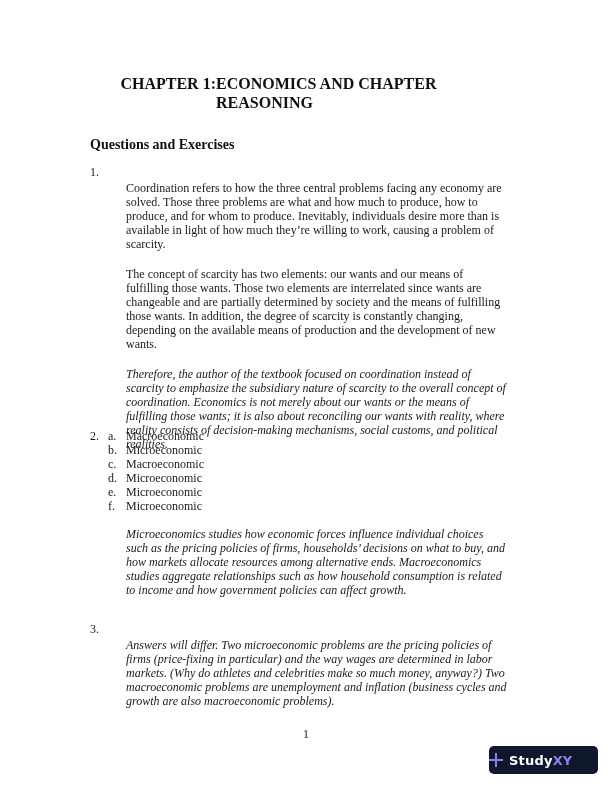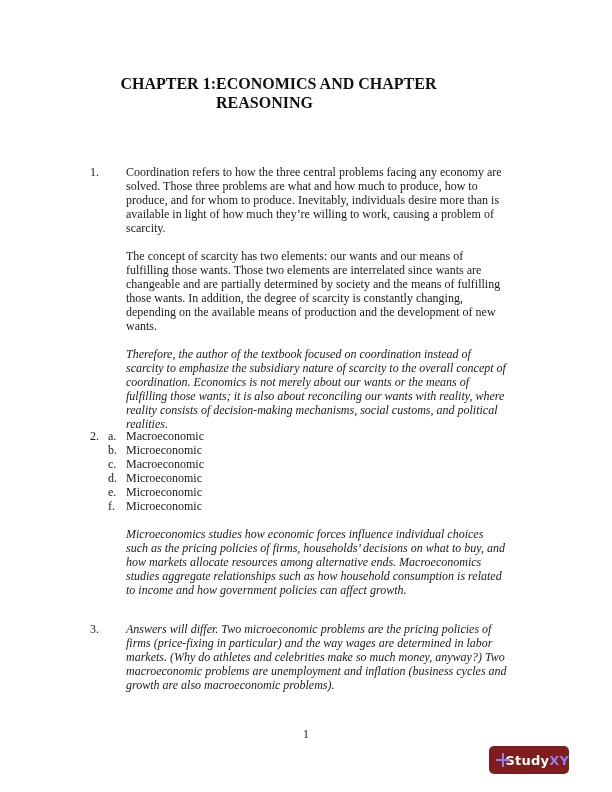--- a/index.html
+++ b/index.html
@@ -61,21 +61,21 @@
       line-height: 14px;
     }
     .item .num {
       position: absolute;
       left: 0;
       top: 0;
     }
     .item .para {
       margin-left: 36px;
       width: 382px;
-      margin-top: 0;
+      margin-top: 16px;
       margin-bottom: 14px;
     }
     .item .para:last-child { margin-bottom: 0; font-style: italic; }
     .sublist {
       margin: 0;
       padding: 0;
       list-style: none;
     }
     .sublist li {
       position: relative;
@@ -98,27 +98,26 @@
       width: 612px;
       top: 727px;
       text-align: center;
       font-size: 12px;
       line-height: 14px;
     }
     .badge {
       position: absolute;
       left: 489px;
       top: 746px;
-      width: 80px;
+      width: 109px;
       height: 28px;
-      background: #7f1d1d;
+      background: #0f172a;
       border-radius: 5px;
       display: flex;
       align-items: center;
-      padding-left: 7px;
       box-sizing: border-box;
       cursor: pointer;
     }
     .badge .plus {
       width: 14px;
       height: 14px;
       position: relative;
       margin-right: 6px;
     }
     .badge .plus::before, .badge .plus::after {
@@ -140,20 +139,21 @@
 </head>
 <body>
 
 <div class="page">
 
   <div class="chapter-title">
     <span class="label">CHAPTER 1:</span>
     <span class="text">ECONOMICS AND CHAPTER REASONING</span>
   </div>
 
+  <div class="section-heading">Questions and Exercises</div>
 
   <div class="item" style="top:165px;">
     <span class="num">1.</span>
     <p class="para">Coordination refers to how the three central problems facing any economy are solved. Those three problems are what and how much to produce, how to produce, and for whom to produce. Inevitably, individuals desire more than is available in light of how much they’re willing to work, causing a problem of scarcity.</p>
     <p class="para">The concept of scarcity has two elements: our wants and our means of fulfilling those wants. Those two elements are interrelated since wants are changeable and are partially determined by society and the means of fulfilling those wants. In addition, the degree of scarcity is constantly changing, depending on the available means of production and the development of new wants.</p>
     <p class="para">Therefore, the author of the textbook focused on coordination instead of scarcity to emphasize the subsidiary nature of scarcity to the overall concept of coordination. Economics is not merely about our wants or the means of fulfilling those wants; it is also about reconciling our wants with reality, where reality consists of decision-making mechanisms, social customs, and political realities.</p>
   </div>
 
   <div class="item" style="top:429px;">
     <span class="num">2.</span>

